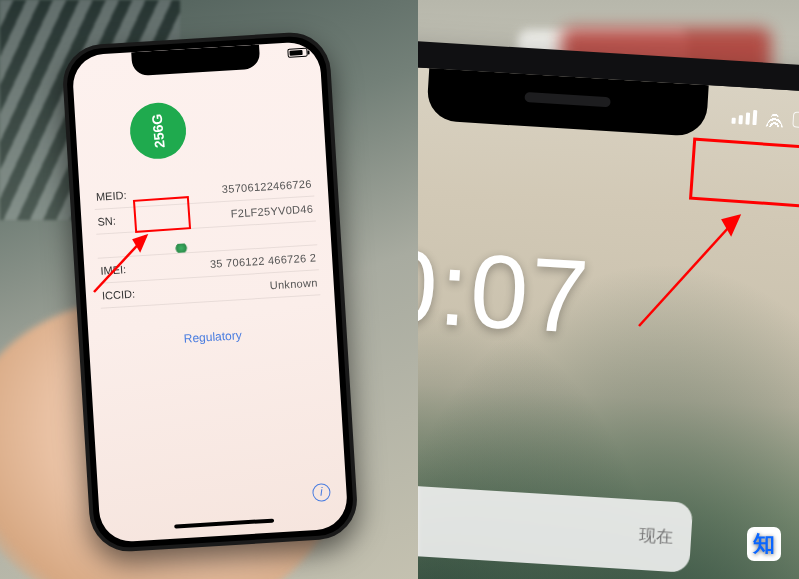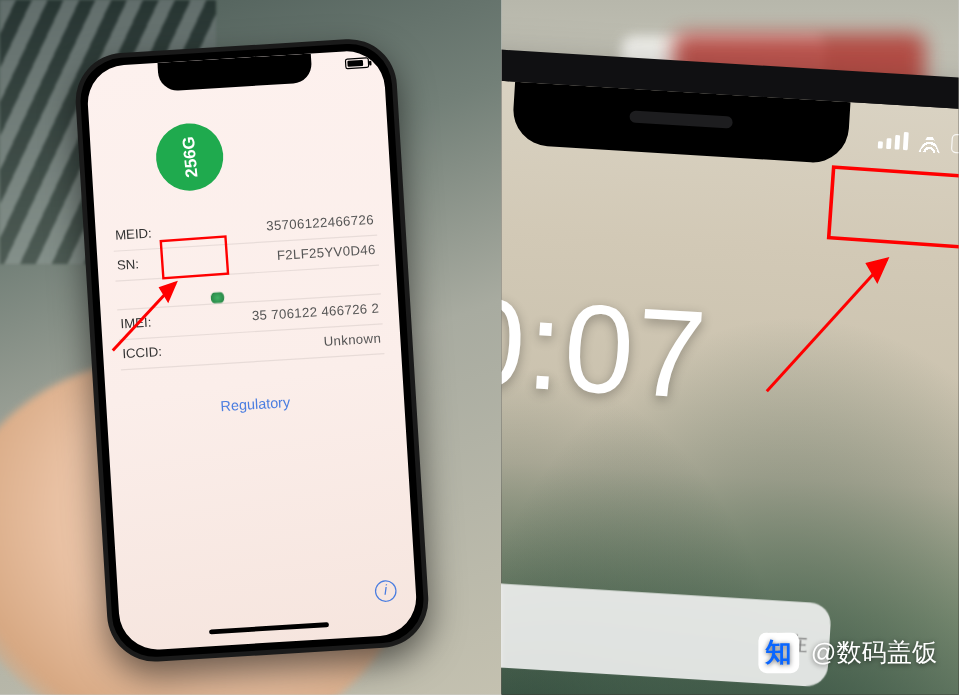--- a/index.html
+++ b/index.html
@@ -258,17 +258,16 @@
     </div>
 
     <div class="redbox2"></div>
     <svg class="arrow arrow2" viewBox="0 0 150 140">
       <line x1="18" y1="128" x2="118" y2="18"></line>
       <polygon class="arrowhead" points="118,18 102,22 110,36"></polygon>
     </svg>
 
     <div class="watermark">
       <div class="zhi">知</div>
-      <span>@数码盖饭</span>
     </div>
   </div>
 
 </div>
 
 </body></html>

